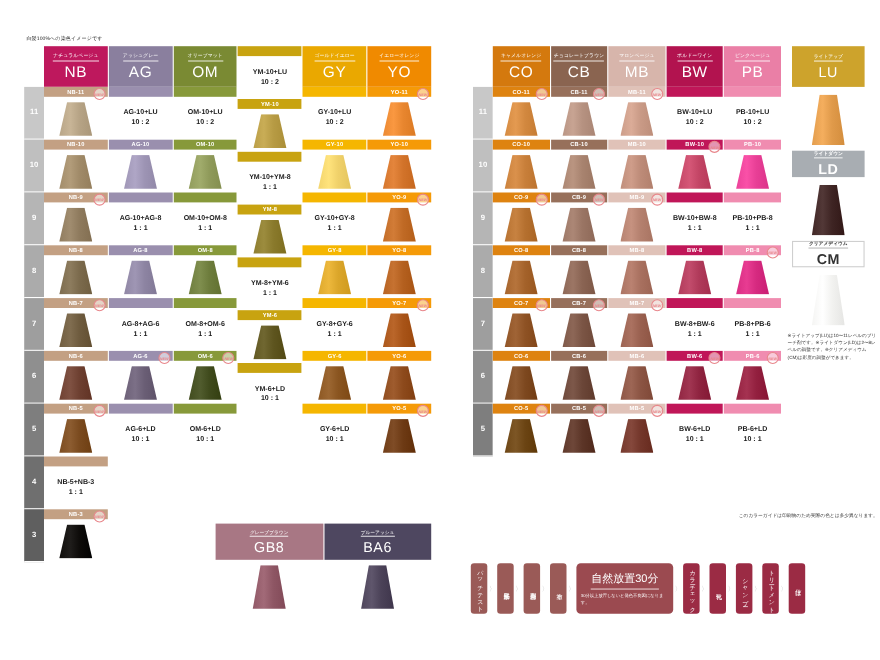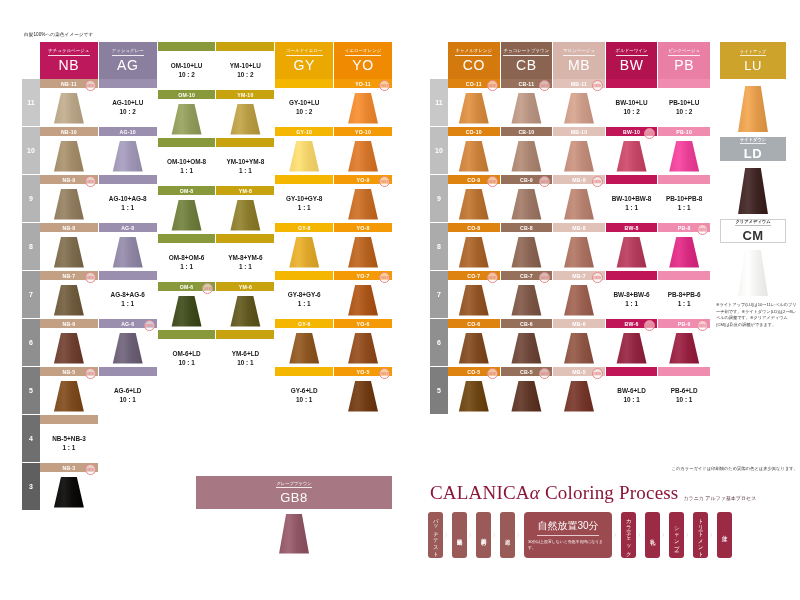--- a/index.html
+++ b/index.html
@@ -277,20 +277,24 @@
               <div class="mix">
                 <div>AG-6+LD</div>
                 <div>10 : 1</div>
               </div>
             </div>
           </div>
           <div class="cell" style="height: 48px;"></div>
           <div class="cell" style="height: 48px;"></div>
         </div>
         <div class="col">
+          <div class="colhead" style="background: rgb(122, 138, 51);">
+            <div class="jp">オリーブマット</div>
+            <div class="code">OM</div>
+          </div>
           <div class="cell" style="height: 48px;">
             <div class="cellbar" style="background: rgb(135, 153, 58);"></div>
             <div class="cellbody" style="height: 38px;">
               <div class="mix">
                 <div>OM-10+LU</div>
                 <div>10 : 2</div>
               </div>
             </div>
           </div>
           <div class="cell" style="height: 48px;">
@@ -520,20 +524,29 @@
   </div>
 
   <div class="panel special" id="special-row" style="left:196px; top:476px; width:196px;">
       <div class="spcol">
         <div class="sphead" style="background: rgb(168, 119, 132);">
           <div class="jp">グレープブラウン</div>
           <div class="code">GB8</div>
         </div>
         <div class="spbody">
           <div class="swatch" style="height: 40px; background: linear-gradient(90deg, rgb(142, 86, 100) 0%, rgb(162, 106, 120) 35%, rgb(142, 86, 100) 60%, rgb(127, 71, 85) 100%);"></div>
+        </div>
+      </div>
+      <div class="spcol">
+        <div class="sphead" style="background: rgb(78, 71, 96);">
+          <div class="jp">ブルーアッシュ</div>
+          <div class="code">BA6</div>
+        </div>
+        <div class="spbody">
+          <div class="swatch" style="height: 40px; background: linear-gradient(90deg, rgb(75, 66, 88) 0%, rgb(95, 86, 108) 35%, rgb(75, 66, 88) 60%, rgb(60, 51, 73) 100%);"></div>
         </div>
       </div>
     </div>
 
   <div class="panel chart" id="right-chart" style="left:430px; top:42px; width:280px;">
     <div class="lvlcol" id="right-levels" style="padding-top: 37px;">
         <div class="lvlcell" style="height: 48px; background: rgb(200, 200, 200);">11</div>
         <div class="lvlcell" style="height: 48px; background: rgb(191, 191, 191);">10</div>
         <div class="lvlcell" style="height: 48px; background: rgb(181, 181, 181);">9</div>
         <div class="lvlcell" style="height: 48px; background: rgb(171, 171, 171);">8</div>
@@ -852,27 +865,20 @@
         <div class="luswatchwrap">
           <div class="swatch" style="height: 46px; background: linear-gradient(90deg, rgb(242, 242, 240) 0%, rgb(255, 255, 255) 35%, rgb(242, 242, 240) 60%, rgb(227, 227, 225) 100%);"></div>
         </div>
       </div>
     </div>
 
   <div class="panel footnote" id="lu-footnote" style="left:714px; top:300px; width:84px;">※ライトアップ(LU)は10〜11レベルのブリーチ剤です。※ライトダウン(LD)は2〜8レベルの調整です。※クリアメディウム(CM)は彩度の調整ができます。</div>
 
   <div class="panel disclaimer" style="left:430px; top:466px; width:368px;">このカラーガイドは印刷物のため実際の色とは多少異なります。</div>
 
-  <div class="panel brandrow" style="left:430px; top:482px;">
-    <div class="brand">
-      <span>CALANICA</span><span class="alpha">α</span>
-      <span>Coloring Process</span>
-    </div>
-    <div class="brandjp">カラニカ アルファ基本プロセス</div>
-  </div>
 
   <div class="panel flow" id="flow" style="left:428px; top:512px;">
       <div class="step light">
         <div class="vt">パッチテスト</div>
       </div>
       <div class="arrow">〉</div>
       <div class="step light">
         <div class="vt">毛髪診断</div>
       </div>
       <div class="arrow">〉</div>

